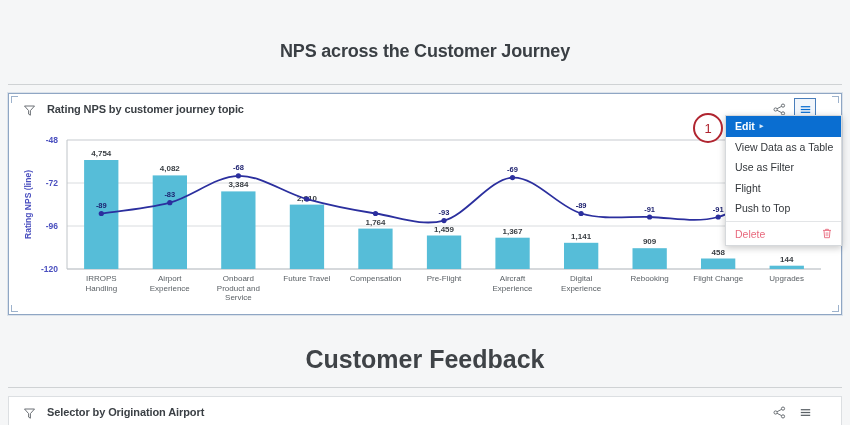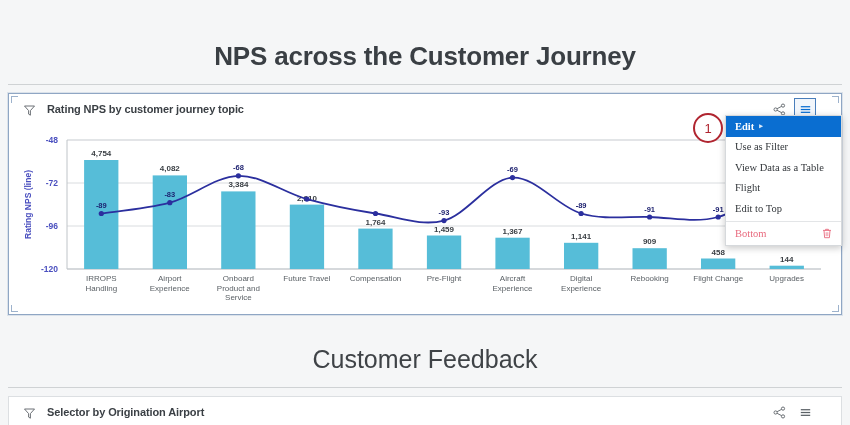--- a/index.html
+++ b/index.html
@@ -16,22 +16,22 @@
   }
 
   
   .section-title {
     position: absolute;
     left: 0; width: 850px;
     text-align: center;
     color: #3a3f44;
     font-weight: bold;
   }
-  #title-nps { top: 41px; font-size: 26px; letter-spacing: -0.2px; }
-  #title-feedback { top: 345px; font-size: 25px; font-weight: normal; color: #3f4347; }
+  #title-nps { top: 41px; font-size: 18px; letter-spacing: -0.2px; }
+  #title-feedback { top: 345px; font-size: 25px; font-weight: bold; color: #3f4347; }
 
   .section-rule {
     position: absolute;
     left: 8px; width: 834px; height: 1px;
     background: #cfd2d4;
   }
   #rule-1 { top: 84px; }
   #rule-2 { top: 387px; }
 
   
@@ -114,21 +114,20 @@
     padding-bottom: 1px;
   }
   .menu-item {
     height: 20.5px;
     display: flex; align-items: center;
     padding: 0 9px;
     font-size: 10.5px;
     color: #32363a;
     cursor: pointer;
     white-space: nowrap;
-    font-family: Liberation Serif, serif;
   }
   .menu-item.selected {
     background: #0a6ed1;
     color: #ffffff;
     font-weight: bold;
   }
   .menu-item .caret {
     margin-left: 5px;
     opacity: 0.85;
     font-size: 7px;
@@ -285,34 +284,34 @@
         </svg>
     </div>
   </div>
 
   <div id="context-menu">
     <div class="menu-item selected">
       <span>Edit</span>
       <span class="caret">▸</span>
     </div>
     <div class="menu-item">
+      <span>View Data as a Table</span>
+    </div>
+    <div class="menu-item">
       <span>Use as Filter</span>
-    </div>
-    <div class="menu-item">
-      <span>View Data as a Table</span>
     </div>
     <div class="menu-item">
       <span>Flight</span>
     </div>
     <div class="menu-item">
-      <span>Edit to Top</span>
+      <span>Push to Top</span>
     </div>
     <div class="menu-sep"></div>
     <div class="menu-item danger">
-      <span>Bottom</span>
+      <span>Delete</span>
       <span class="trash">
         <svg width="10" height="11" viewBox="0 0 10 11">
           <path d="M1 2.4 H9" stroke="#e8697d" stroke-width="0.9"></path>
           <path d="M3.6 2.4 V1.3 H6.4 V2.4" fill="none" stroke="#e8697d" stroke-width="0.9"></path>
           <path d="M2 2.4 L2.6 9.7 H7.4 L8 2.4" fill="none" stroke="#e8697d" stroke-width="0.9"></path>
           <path d="M4.2 4.2 V8.2 M5.8 4.2 V8.2" stroke="#e8697d" stroke-width="0.7"></path>
         </svg>
       </span>
     </div>
   </div>

